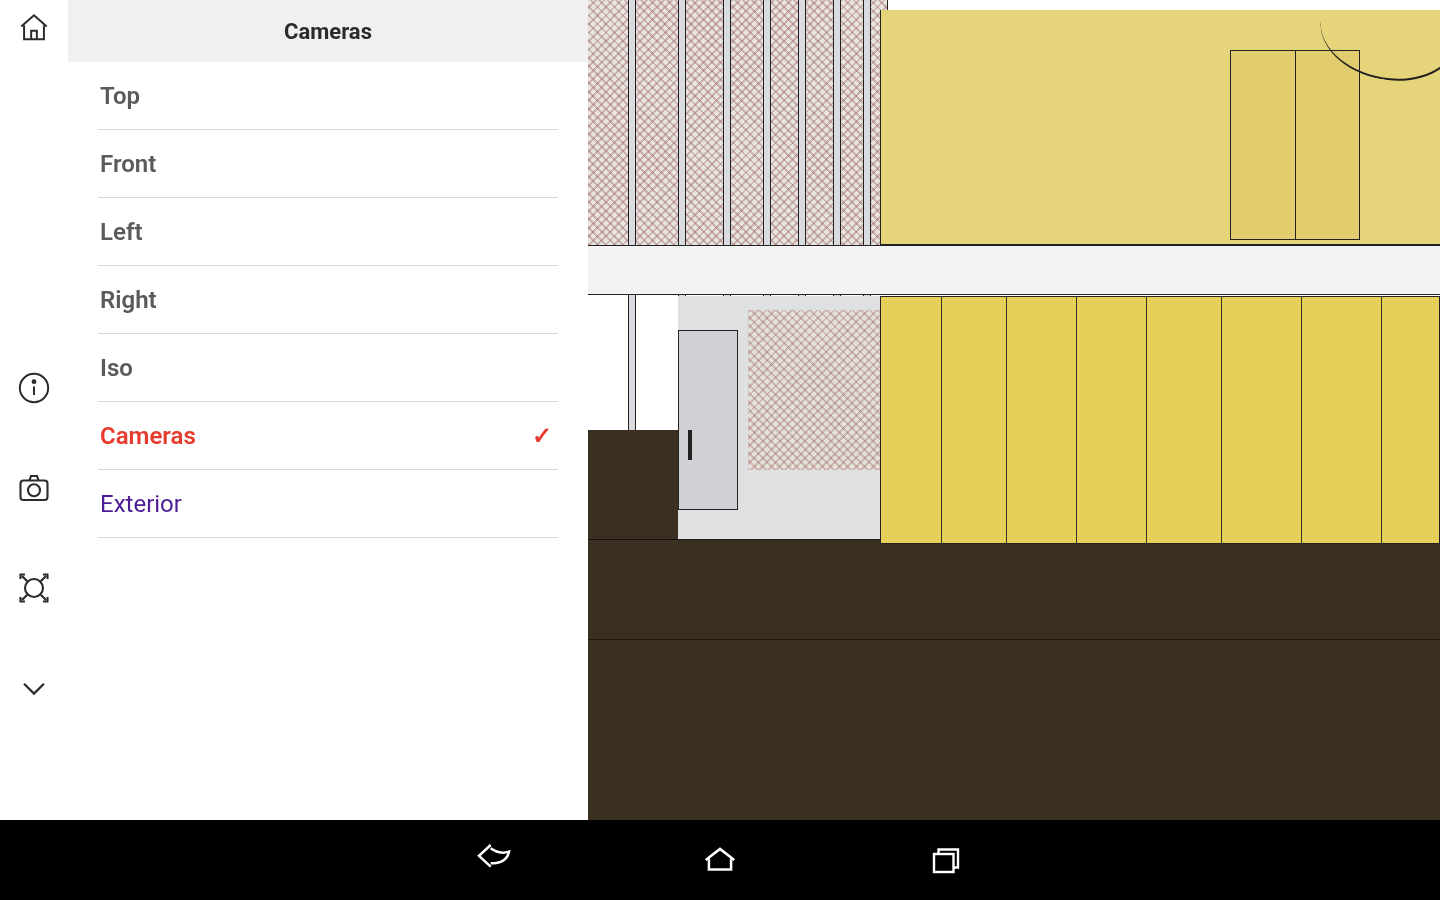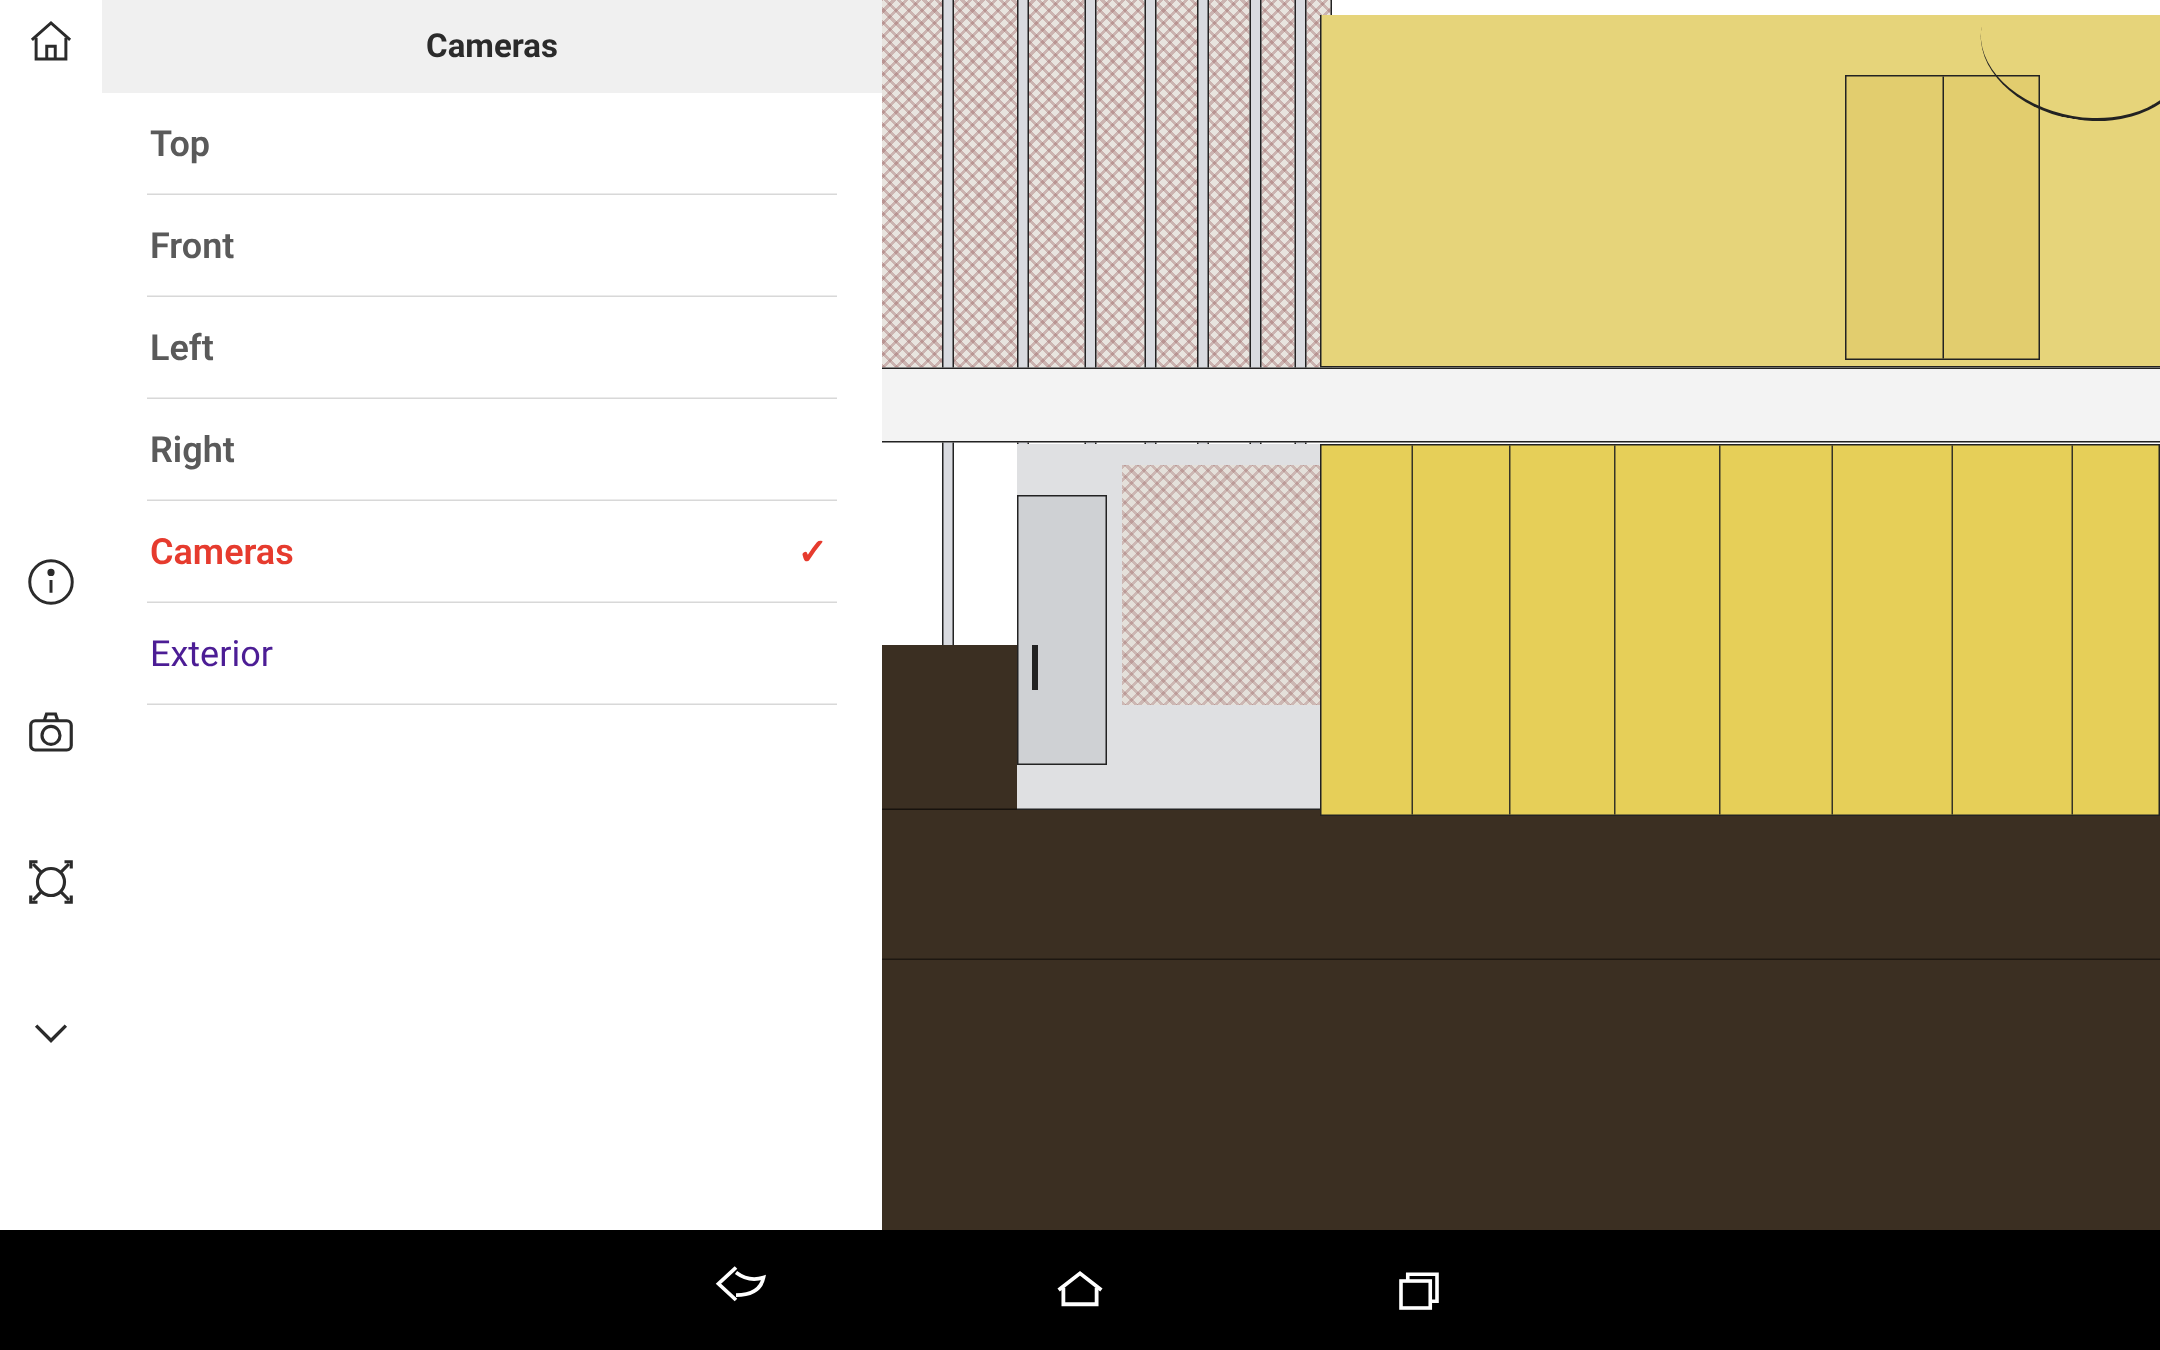--- a/index.html
+++ b/index.html
@@ -227,20 +227,23 @@
           <span>Top</span>
         </div>
         <div class="camera-item">
           <span>Front</span>
         </div>
         <div class="camera-item">
           <span>Left</span>
         </div>
         <div class="camera-item">
           <span>Right</span>
+        </div>
+        <div class="camera-item">
+          <span>Iso</span>
         </div>
         <div class="camera-item selected">
           <span>Cameras</span>
           <span class="check-mark">✓</span>
         </div>
         <div class="camera-item disabled">
           <span>Exterior</span>
         </div>
       </div>
   </div>

